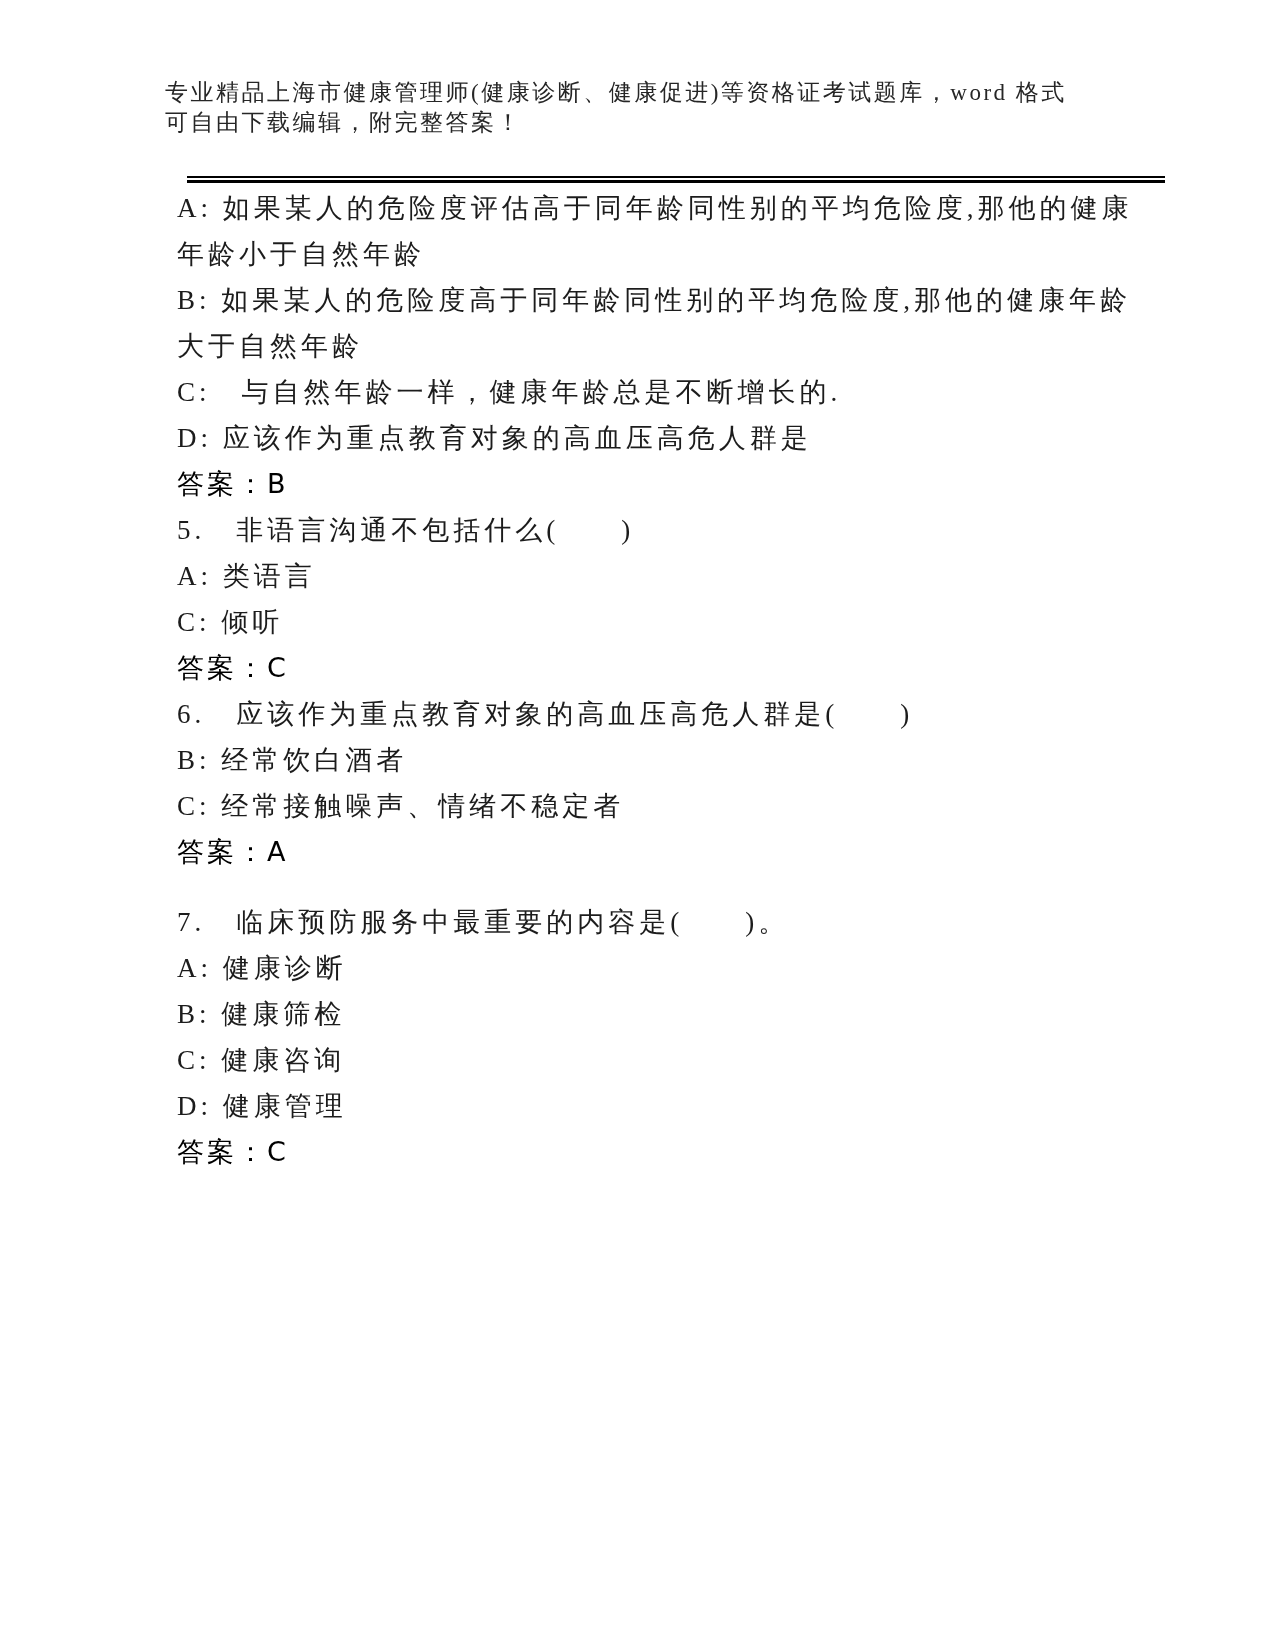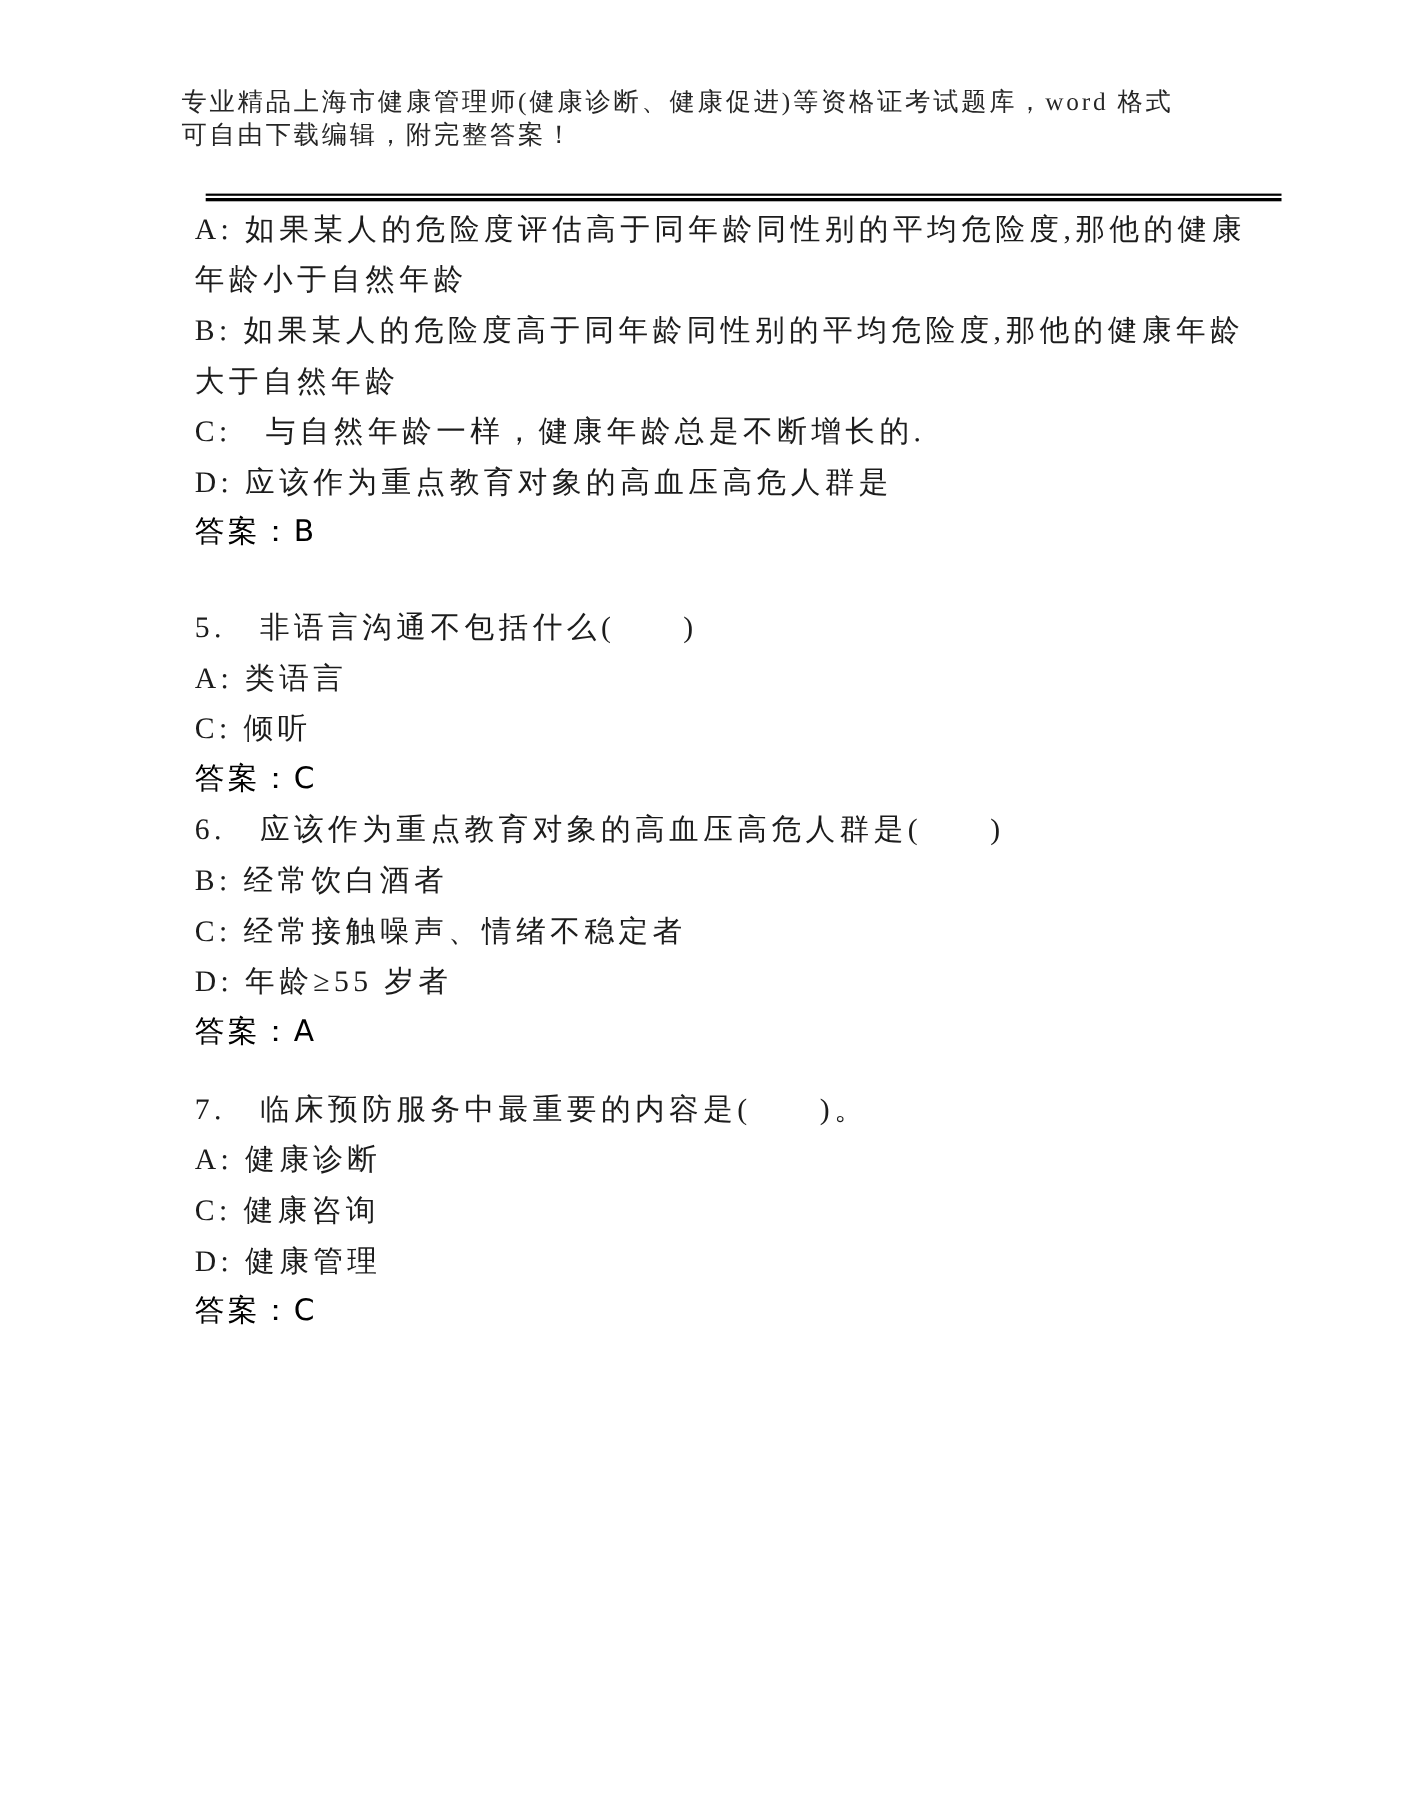--- a/index.html
+++ b/index.html
@@ -35,21 +35,21 @@
     position: absolute;
     top: 185px;
     left: 177px;
     width: 963px;
     font-size: 27px;
     line-height: 46px;
     letter-spacing: 4px;
   }
   .content p { margin: 0; }
   .qblock { margin: 0; }
-  .gap-40 { margin-top: 40px; }
+  .gap-40 { }
   .gap-54 { }
   .gap-42 { margin-top: 24px; }
   .answer {
     font-family: "DejaVu Sans", "Liberation Sans", sans-serif;
     font-weight: 400;
     font-size: 27px;
     letter-spacing: 3px;
     color: #000000;
   }
 </style>
@@ -79,26 +79,26 @@
       <p>5.　非语言沟通不包括什么(　　)</p>
       <p>A: 类语言</p>
       <p>C: 倾听</p>
       <p class="answer">答案：C</p>
     </section>
 
     <section class="qblock gap-54">
       <p>6.　应该作为重点教育对象的高血压高危人群是(　　)</p>
       <p>B: 经常饮白酒者</p>
       <p>C: 经常接触噪声、情绪不稳定者</p>
-      <p>D: 年龄≥55 岁者</p>
       <p class="answer">答案：A</p>
     </section>
 
     <section class="qblock gap-42">
       <p>7.　临床预防服务中最重要的内容是(　　)。</p>
       <p>A: 健康诊断</p>
+      <p>B: 健康筛检</p>
       <p>C: 健康咨询</p>
       <p>D: 健康管理</p>
       <p class="answer">答案：C</p>
     </section>
 
   </div>
 </div>
 
 </body></html>

